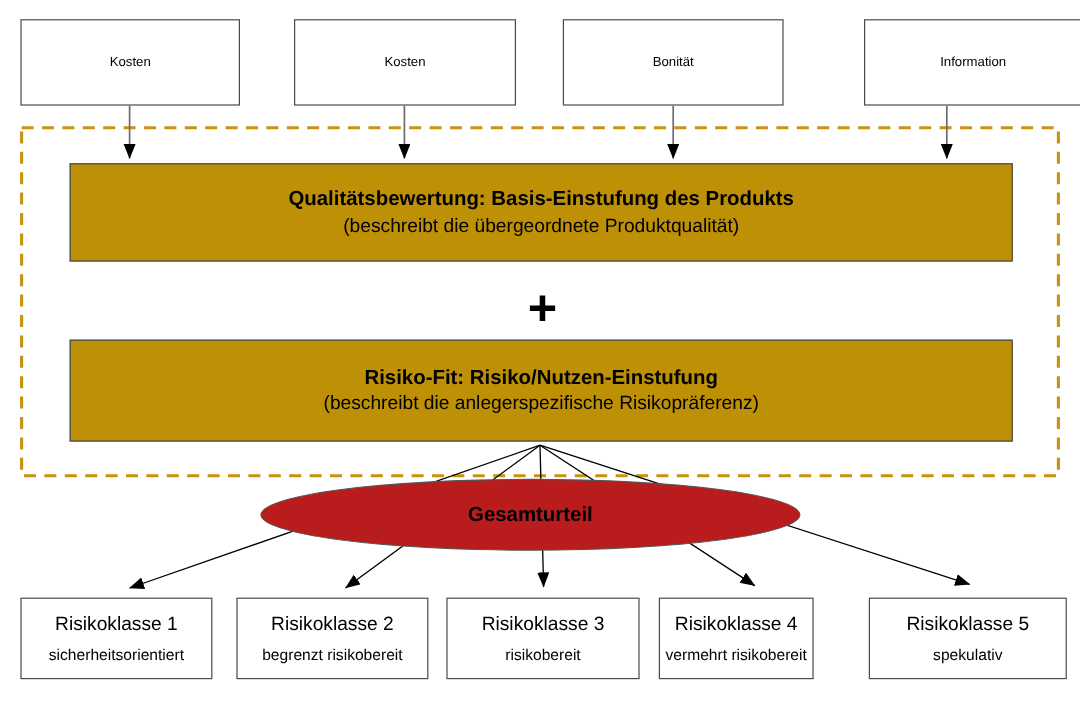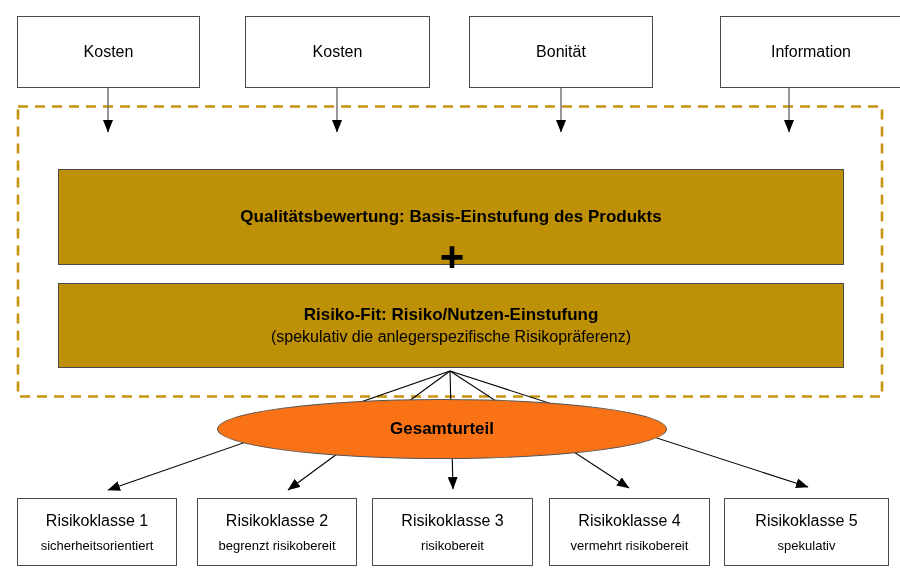--- a/index.html
+++ b/index.html
@@ -25,35 +25,35 @@
     display: flex;
     flex-direction: column;
     align-items: center;
     justify-content: center;
     text-align: center;
   }
   .white-box {
     background: #ffffff;
     border: 1.5px solid #4a4a4a;
   }
-  .top-box { font-size: 16px; align-items: center; }
+  .top-box { font-size: 11px; align-items: center; }
   .gold-box {
     background: #be9005;
     border: 1.5px solid #4a4a4a;
   }
   .gold-box .title { font-weight: bold; font-size: 17px; line-height: 1.45; }
   .gold-box .subtitle { font-size: 16px; line-height: 1.3; }
   .plus {
     font-size: 42px;
     font-weight: bold;
     line-height: 1;
     justify-content: center;
   }
   .ellipse {
-    background: #f97316;
+    background: #b91c1c;
     border: 1.5px solid #555555;
     border-radius: 50%;
     font-weight: bold;
     font-size: 17px;
   }
   .risk-box .title { font-size: 16px; line-height: 1.2; }
   .risk-box .subtitle { font-size: 13px; line-height: 1.2; margin-top: 8px; }
 </style>
 </head>
 <body>
@@ -91,48 +91,49 @@
   <div class="node white-box top-box" style="left:245px; top:16px; width:185px; height:72px;">
     <span>Kosten</span>
   </div>
   <div class="node white-box top-box" style="left:469px; top:16px; width:184px; height:72px;">
     <span>Bonität</span>
   </div>
   <div class="node white-box top-box" style="left:698px; top:16px; width:182px; height:72px;margin-left:22px;">
     <span>Information</span>
   </div>
 
-  <div class="node gold-box" style="left:58px; top:136px; width:786px; height:96px;margin-top:33px;">
+  <div class="node gold-box" style="left:58px; top:136px; width:786px; height:82px;">
     <div class="title">Qualitätsbewertung: Basis-Einstufung des Produkts</div>
+    <div class="subtitle">(beschreibt die übergeordnete Produktqualität)</div>
   </div>
 
   <div class="node plus" style="left:428px; top:234px; width:48px; height:46px;">+</div>
 
   <div class="node gold-box" style="left:58px; top:283px; width:786px; height:85px;">
     <div class="title">Risiko-Fit: Risiko/Nutzen-Einstufung</div>
-    <div class="subtitle">(spekulativ die anlegerspezifische Risikopräferenz)</div>
+    <div class="subtitle">(beschreibt die anlegerspezifische Risikopräferenz)</div>
   </div>
 
   <div class="node ellipse" style="left:217px; top:399px; width:450px; height:60px;">
     <span>Gesamturteil</span>
   </div>
 
   <div class="node white-box risk-box" style="left:17px; top:498px; width:160px; height:68px;">
     <div class="title">Risikoklasse 1</div>
     <div class="subtitle">sicherheitsorientiert</div>
   </div>
   <div class="node white-box risk-box" style="left:197px; top:498px; width:160px; height:68px;text-align:center;">
     <div class="title">Risikoklasse 2</div>
     <div class="subtitle">begrenzt risikobereit</div>
   </div>
   <div class="node white-box risk-box" style="left:372px; top:498px; width:161px; height:68px;">
     <div class="title">Risikoklasse 3</div>
     <div class="subtitle">risikobereit</div>
   </div>
-  <div class="node white-box risk-box" style="left:549px; top:498px; width:161px; height:68px;">
+  <div class="node white-box risk-box" style="left:549px; top:498px; width:129px; height:68px;">
     <div class="title">Risikoklasse 4</div>
     <div class="subtitle">vermehrt risikobereit</div>
   </div>
   <div class="node white-box risk-box" style="left:724px; top:498px; width:165px; height:68px;">
     <div class="title">Risikoklasse 5</div>
     <div class="subtitle">spekulativ</div>
   </div>
 
 </div>
 

